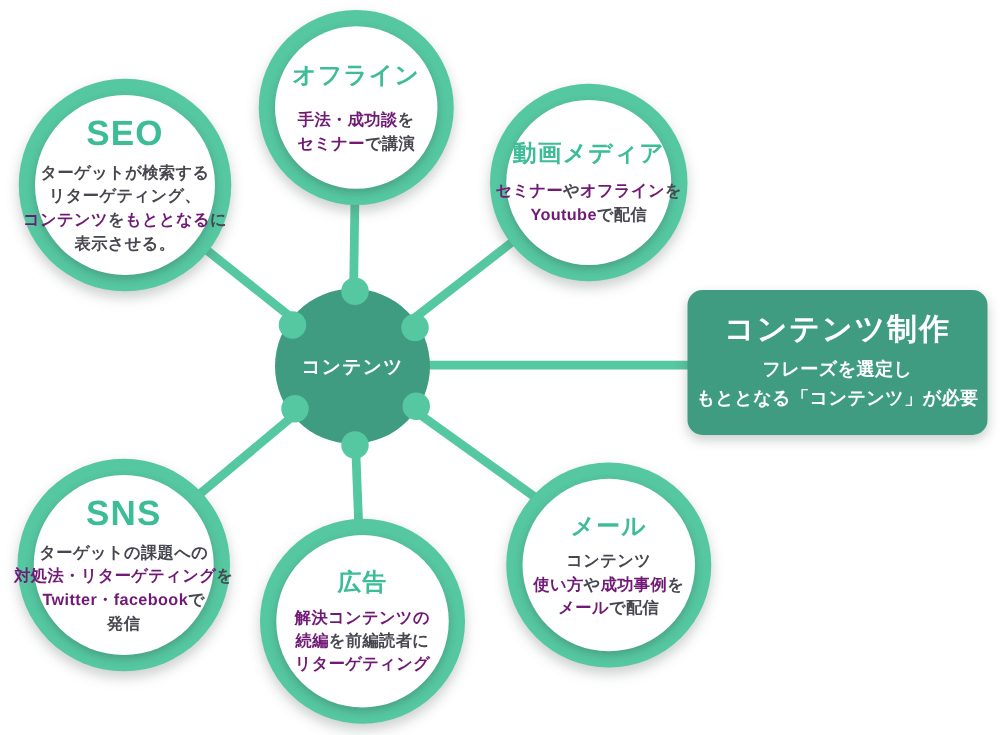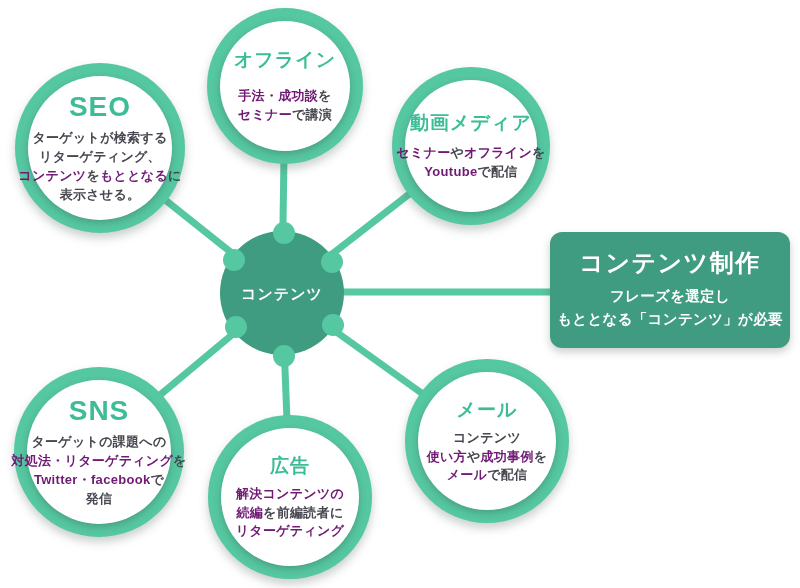--- a/index.html
+++ b/index.html
@@ -62,21 +62,21 @@
   .tline { white-space: nowrap; }
   .seg-d { color: #474750; }
   .seg-o { color: #701a75; margin-top: 20px; }
 
   
   #node-seo     { left: 15px;  top: 63px;  width: 170px; height: 170px; }
   #node-offline { left: 207px; top: 8px;   width: 156px; height: 156px; }
   #node-video   { left: 392px; top: 67px;  width: 158px; height: 158px; }
   #node-sns     { left: 14px;  top: 367px; width: 170px; height: 170px; }
   #node-ad      { left: 208px; top: 415px; width: 164px; height: 164px; }
-  #node-mail    { left: 405px; top: 359px; width: 164px; height: 164px; }
+  #node-mail    { left: 405px; top: 370px; width: 164px; height: 164px; }
 
   
   #center-hub-label {
     position: absolute;
     left: 207px; top: 231px;
     width: 150px; height: 124px;
     display: flex;
     flex-direction: column;
     align-items: center;
     justify-content: center;

